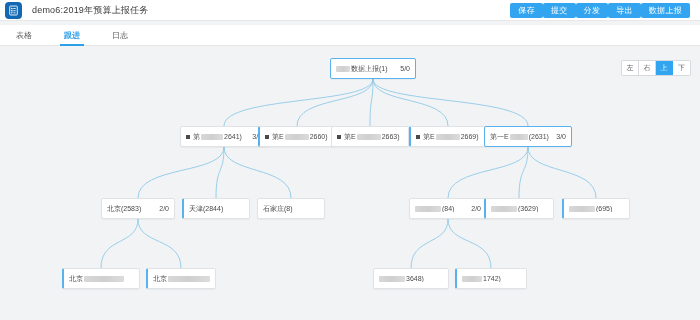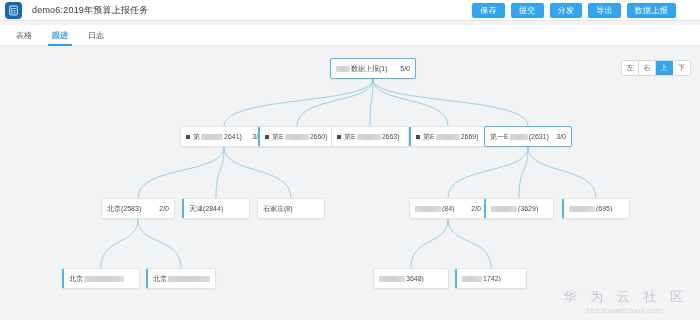--- a/index.html
+++ b/index.html
@@ -22,35 +22,35 @@
     width: 17px; height: 17px; margin-left: 5px; border-radius: 4px;
     background: #1268b3; display: flex; align-items: center; justify-content: center;
     flex: 0 0 auto;
   }
   .app-logo svg { display: block; }
   .page-title {
     margin-left: 10px; font-size: 9px; color: #3a3a3a; white-space: nowrap;
     letter-spacing: .2px;
   }
   .header-actions {
-    margin-left: auto; margin-right: 24px; display: flex; gap: 6px; align-items: center;
+    margin-left: auto; margin-right: 10px; display: flex; align-items: center;
   }
   .hbtn {
     background: #32a4f0; color: #fff; font-size: 8px;
     border: none; border-radius: 2px;
     height: 15px; padding: 0 8px;
     display: flex; align-items: center; justify-content: center;
     cursor: pointer; white-space: nowrap; letter-spacing: .3px;
   }
 
   
   .tabbar {
     position: absolute; left: 0; top: 25px; width: 700px; height: 21px;
     background: #ffffff; border-bottom: 1px solid #e6e6e6;
-    display: flex; align-items: center; padding-left: 6px; gap: 0px;
+    display: flex; align-items: center; padding-left: 6px; gap: 12px;
   }
   .tab {
     font-size: 8px; color: #595959; height: 21px;
     display: flex; align-items: center; justify-content: center;
     padding: 0 10px; cursor: pointer; position: relative; white-space: nowrap;
   }
   .tab.active { color: #2b9fe8; font-weight: bold; }
   .tab.active::after {
     content: ""; position: absolute; left: 6px; right: 6px; bottom: 0;
     height: 1.5px; background: #2b9fe8;
@@ -278,18 +278,14 @@
           </div>
         </div>
         <div class="node lbar" style="left: 455px; top: 222px; width: 72px; height: 21px;">
           <div class="node-label">
             <span class="blur" style="width: 20px;"></span>
             <span>1742)</span>
           </div>
         </div>
       </div>
 
-    <div class="watermark">
-      <div class="wm-main">华 为 云 社 区</div>
-      <div class="wm-sub">bbs.huaweicloud.com</div>
-    </div>
   </div>
 </div>
 
 </body></html>

